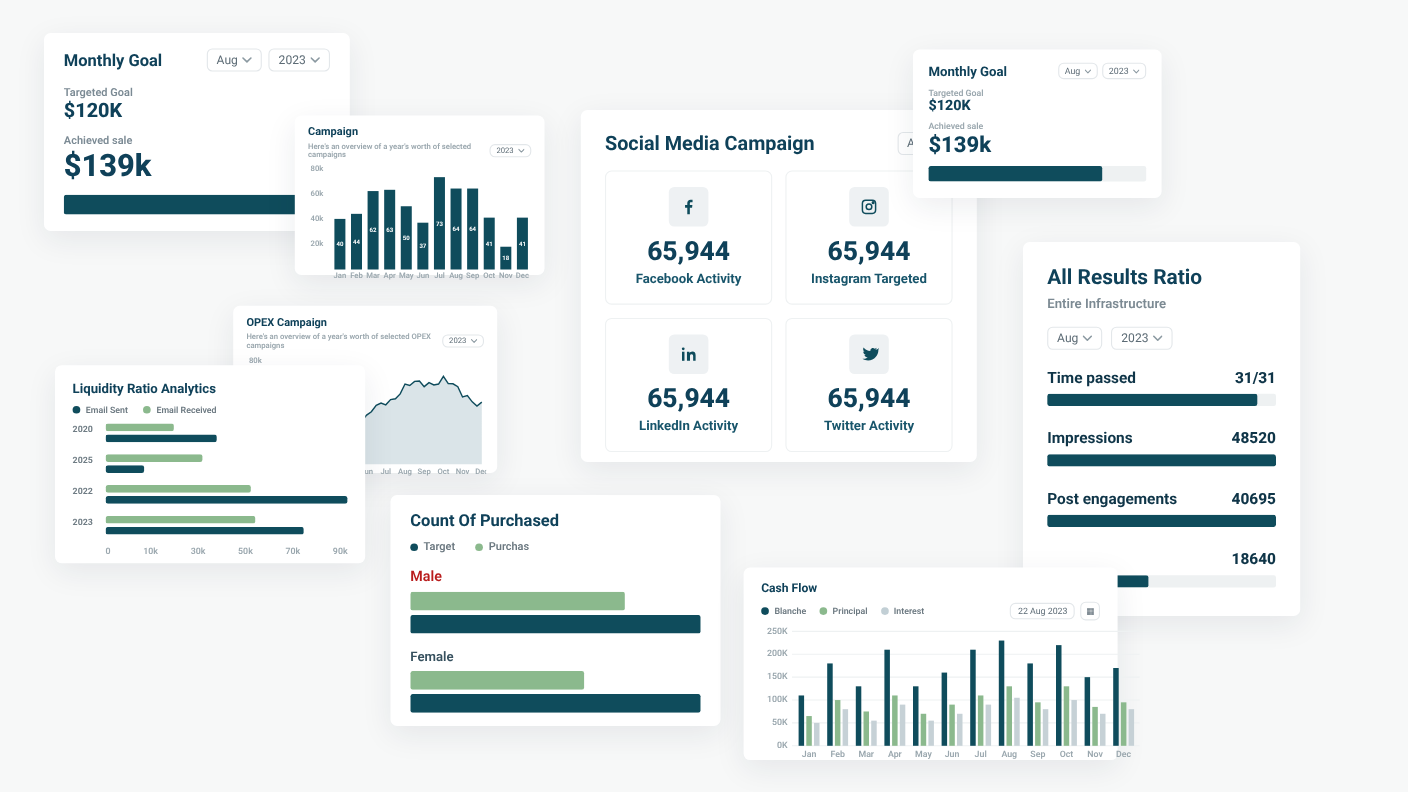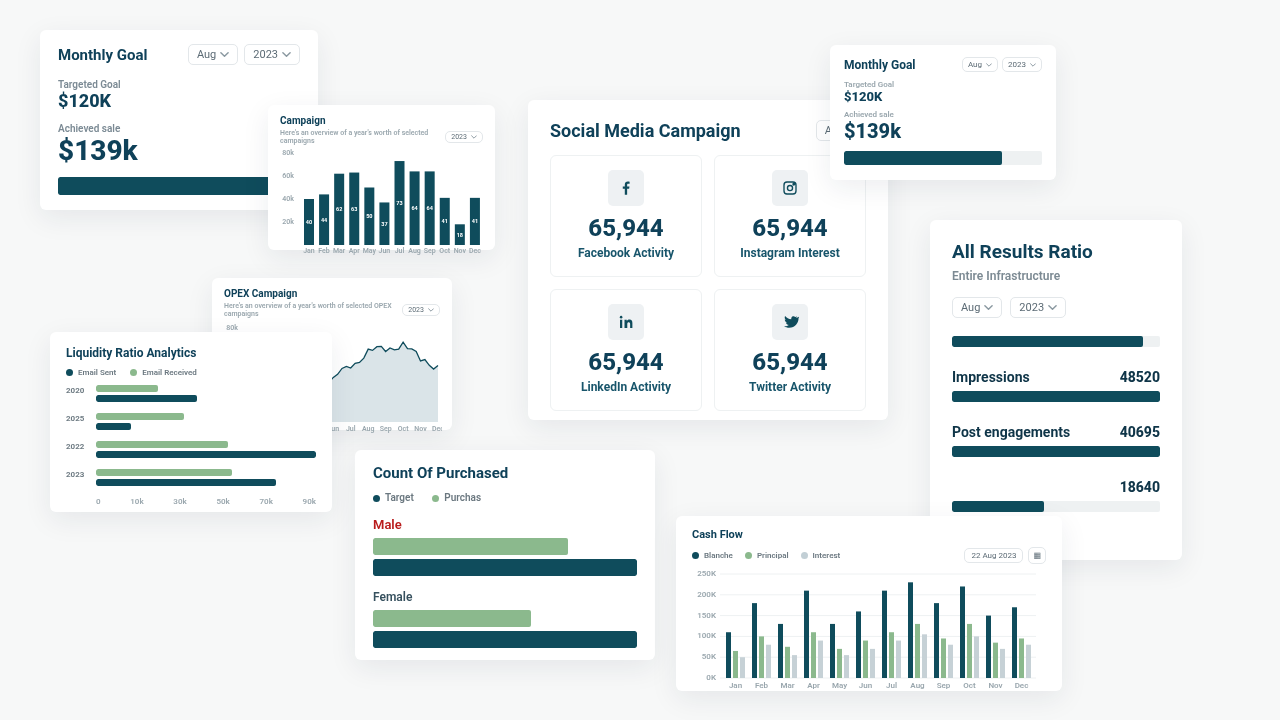--- a/index.html
+++ b/index.html
@@ -288,21 +288,21 @@
     </div>
     <div class="social-tile" data-name="instagram-tile">
       <div class="social-icon-wrap" data-name="instagram-icon">
           <svg viewBox="0 0 24 24" fill="none" stroke="currentColor" stroke-width="1.8">
             <rect x="4" y="4" width="16" height="16" rx="4"></rect>
             <circle cx="12" cy="12" r="3.4"></circle>
             <circle cx="17" cy="7" r="1" fill="currentColor"></circle>
           </svg>
         </div>
       <div class="social-val" data-name="instagram-value">65,944</div>
-      <div class="social-lbl" data-name="instagram-label">Instagram Interest</div>
+      <div class="social-lbl" data-name="instagram-label">Instagram Targeted</div>
     </div>
     <div class="social-tile" data-name="linkedin-tile">
       <div class="social-icon-wrap" data-name="linkedin-icon">
           <svg viewBox="0 0 24 24" fill="currentColor">
             <rect x="4" y="9" width="3" height="11"></rect>
             <circle cx="5.5" cy="5.5" r="1.7"></circle>
             <path d="M10 9h3v1.6c.6-1 1.8-1.9 3.6-1.9 3 0 3.9 1.8 3.9 4.6V20h-3v-5.4c0-1.4-.5-2.4-1.9-2.4-1.2 0-1.9.8-1.9 2.4V20h-3.7V9z"></path>
           </svg>
         </div>
       <div class="social-val" data-name="linkedin-value">65,944</div>
@@ -367,20 +367,24 @@
         <span>2023</span>
         <span class="chev" data-name="chevron-down-icon">
           <svg>
             <use href="#chev"></use>
           </svg>
         </span>
       </div>
   </div>
   <div id="metrics" style="margin-top:18px;">
       <div style="margin-bottom: 22px;">
+        <div class="row">
+          <span class="metric-lbl" data-name="metric-label">Time passed</span>
+          <span class="metric-val" data-name="metric-value">31/31</span>
+        </div>
   <div class="bar-bg" style="height:11px;margin-top:6px;">
           <div class="bar-fill" style="width:92%"></div>
         </div>
       </div>
       <div style="margin-bottom: 22px;">
         <div class="row">
           <span class="metric-lbl" data-name="metric-label">Impressions</span>
           <span class="metric-val" data-name="metric-value">48520</span>
         </div>
   <div class="bar-bg" style="height:11px;margin-top:6px;">
@@ -401,21 +405,21 @@
           <span class="metric-lbl" data-name="metric-label"></span>
           <span class="metric-val" data-name="metric-value">18640</span>
         </div>
   <div class="bar-bg" style="height:11px;margin-top:6px;">
           <div class="bar-fill" style="width:44%"></div>
         </div>
       </div>
     </div>
 </div>
 
-<div class="card" data-name="cash-flow-card" style="left:676px; top:516px; width:386px; height:175px; padding:12px 16px;">
+<div class="card" data-name="cash-flow-card" style="left:676px; top:516px; width:340px; height:175px; padding:12px 16px;">
   <div class="title" style="font-size:11px;" data-name="cash-flow-title">Cash Flow</div>
   <div class="row" style="margin-top:6px;">
     <div style="font-size:8px; color:#6b7880; font-weight:600;">
       <span class="legend-dot" style="background:#0f4c5c;" data-name="legend-dot-blanche"></span><span data-name="legend-blanche">Blanche</span>
       <span style="margin-left:10px;" class="legend-dot" data-name="legend-dot-principal"></span><span data-name="legend-principal">Principal</span>
       <span style="margin-left:10px;" class="legend-dot" data-name="legend-dot-interest"></span><span data-name="legend-interest">Interest</span>
     </div>
     <div style="display:flex; gap:5px; align-items:center;">
       <div class="sel" style="font-size:8px; padding:2px 6px;" data-name="date-select">
           <span>22 Aug 2023</span>

